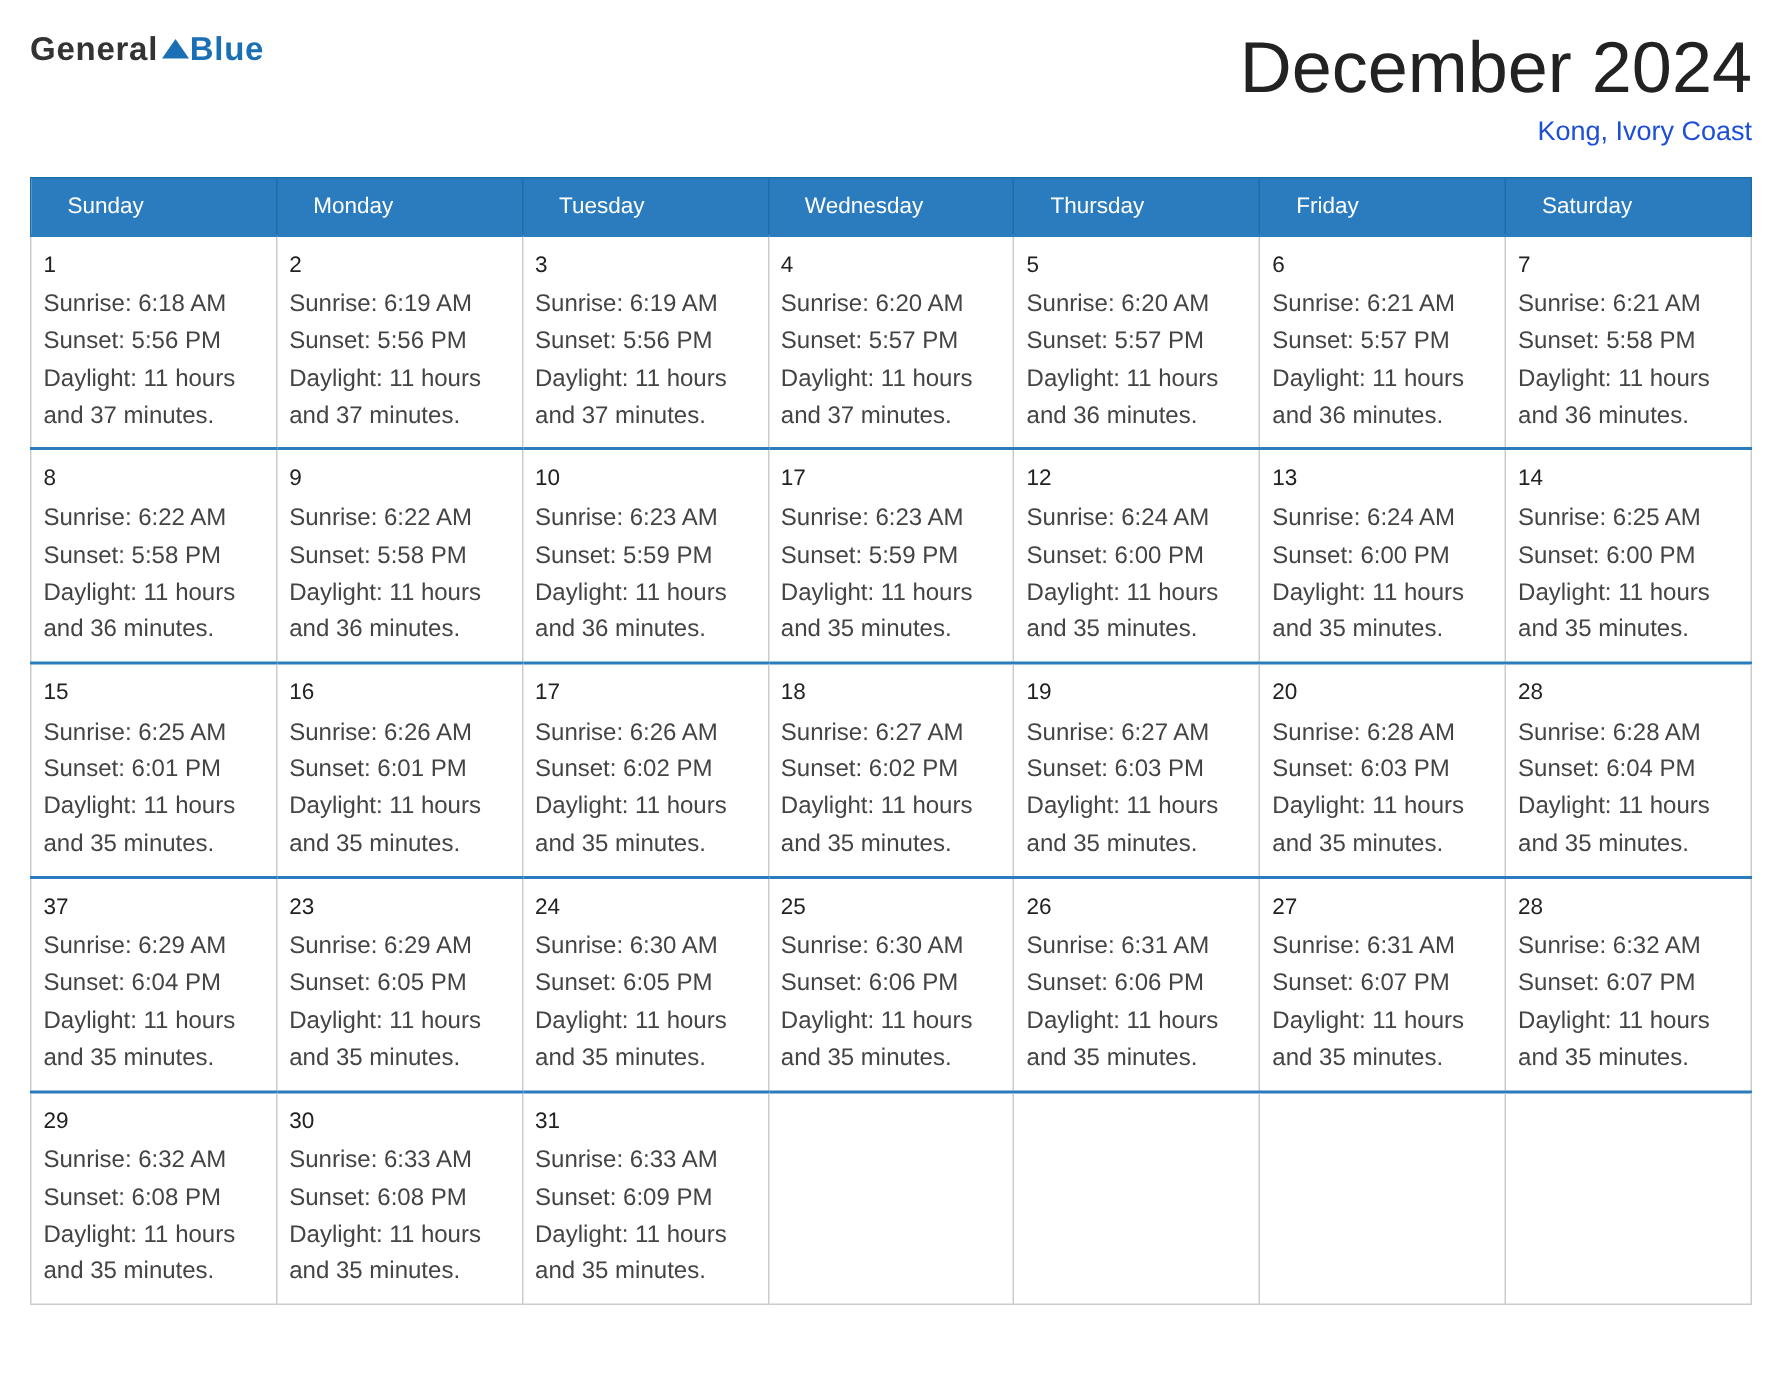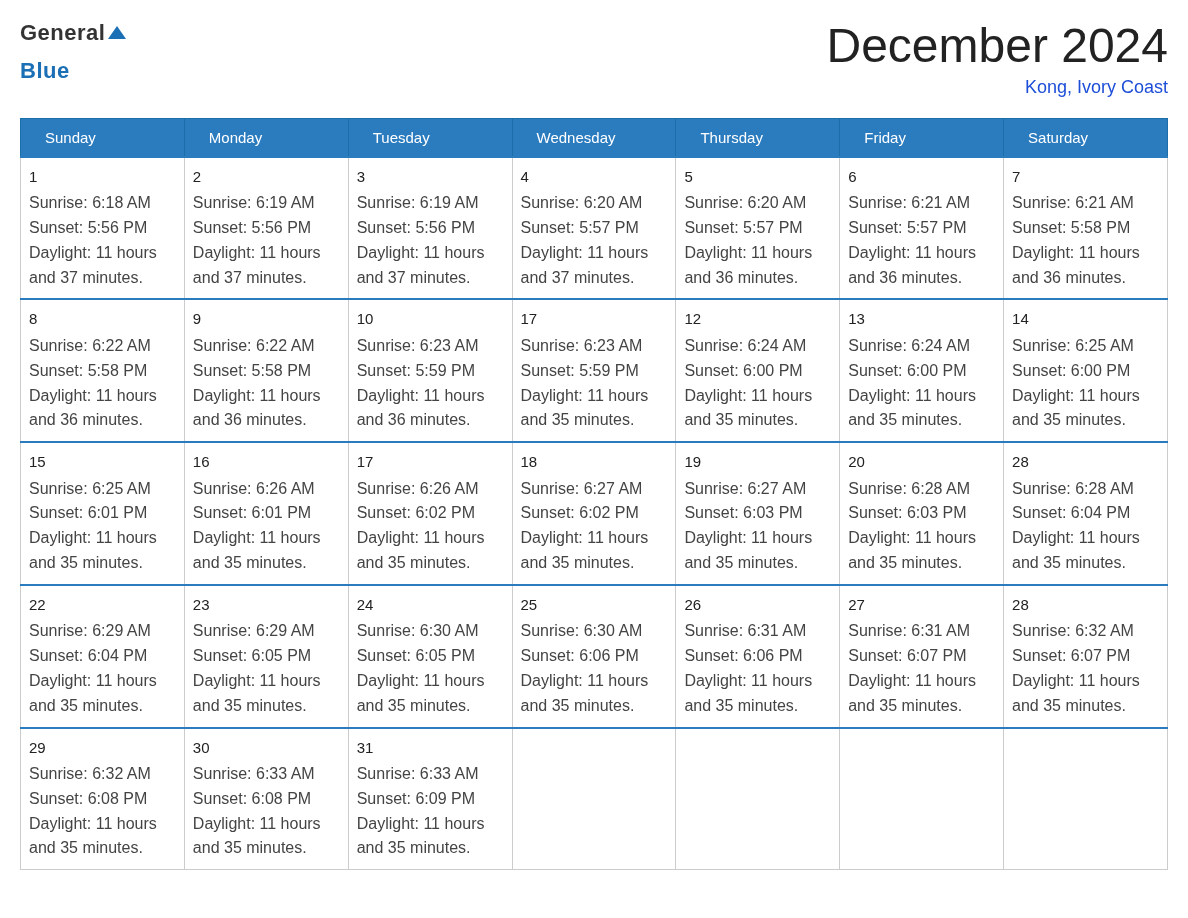--- a/index.html
+++ b/index.html
@@ -11,35 +11,34 @@
       min-height: 918px;
     }
     .header {
       display: flex;
       justify-content: space-between;
       align-items: flex-start;
       margin-bottom: 20px;
     }
     .logo {
       display: flex;
-      flex-direction: column;
+      flex-direction: row;
       align-items: flex-start;
     }
     .logo-general {
       font-size: 22px;
       font-weight: bold;
       color: #333;
       letter-spacing: 0.5px;
     }
     .logo-blue {
       font-size: 22px;
       font-weight: bold;
       color: #1a6fb5;
       letter-spacing: 0.5px;
-      margin-top: 12px;
     }
     .logo-line1 {
       display: flex;
       align-items: center;
     }
     .title-section {
       text-align: right;
     }
     .calendar-title {
       font-size: 48px;
@@ -212,21 +211,21 @@
           <span class="day-number">20</span>
           <div class="day-info">Sunrise: 6:28 AM<br>Sunset: 6:03 PM<br>Daylight: 11 hours and 35 minutes.</div>
         </td>
         <td>
           <span class="day-number">28</span>
           <div class="day-info">Sunrise: 6:28 AM<br>Sunset: 6:04 PM<br>Daylight: 11 hours and 35 minutes.</div>
         </td>
       </tr>
       <tr>
         <td>
-          <span class="day-number">22</span>
+          <span class="day-number">37</span>
           <div class="day-info">Sunrise: 6:29 AM<br>Sunset: 6:04 PM<br>Daylight: 11 hours and 35 minutes.</div>
         </td>
         <td>
           <span class="day-number">23</span>
           <div class="day-info">Sunrise: 6:29 AM<br>Sunset: 6:05 PM<br>Daylight: 11 hours and 35 minutes.</div>
         </td>
         <td>
           <span class="day-number">24</span>
           <div class="day-info">Sunrise: 6:30 AM<br>Sunset: 6:05 PM<br>Daylight: 11 hours and 35 minutes.</div>
         </td>

